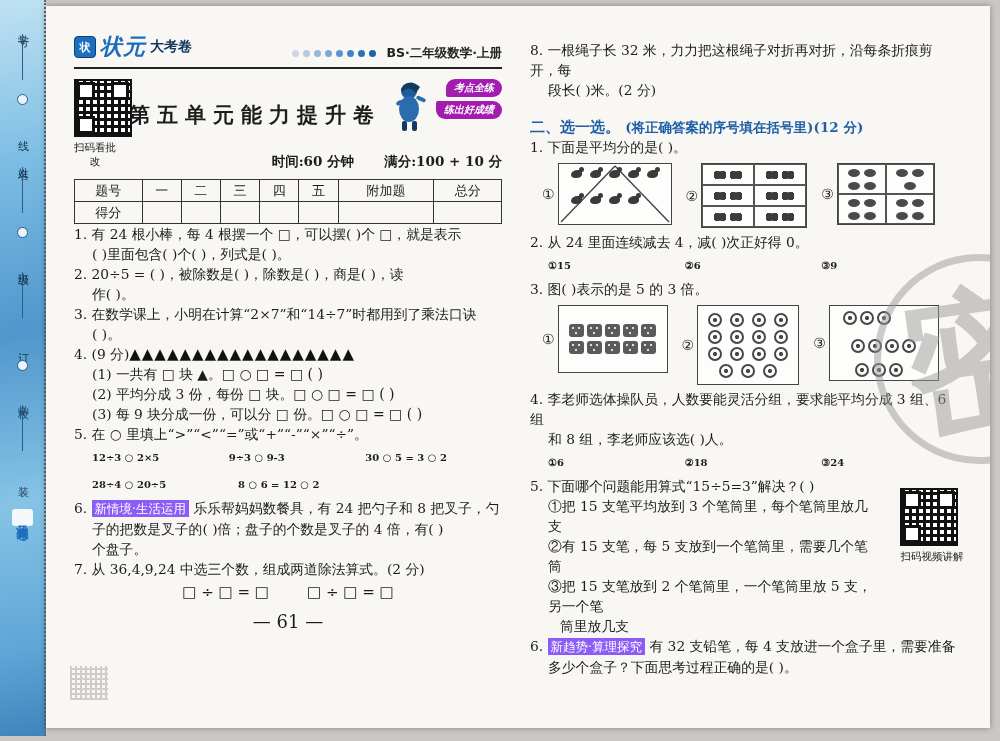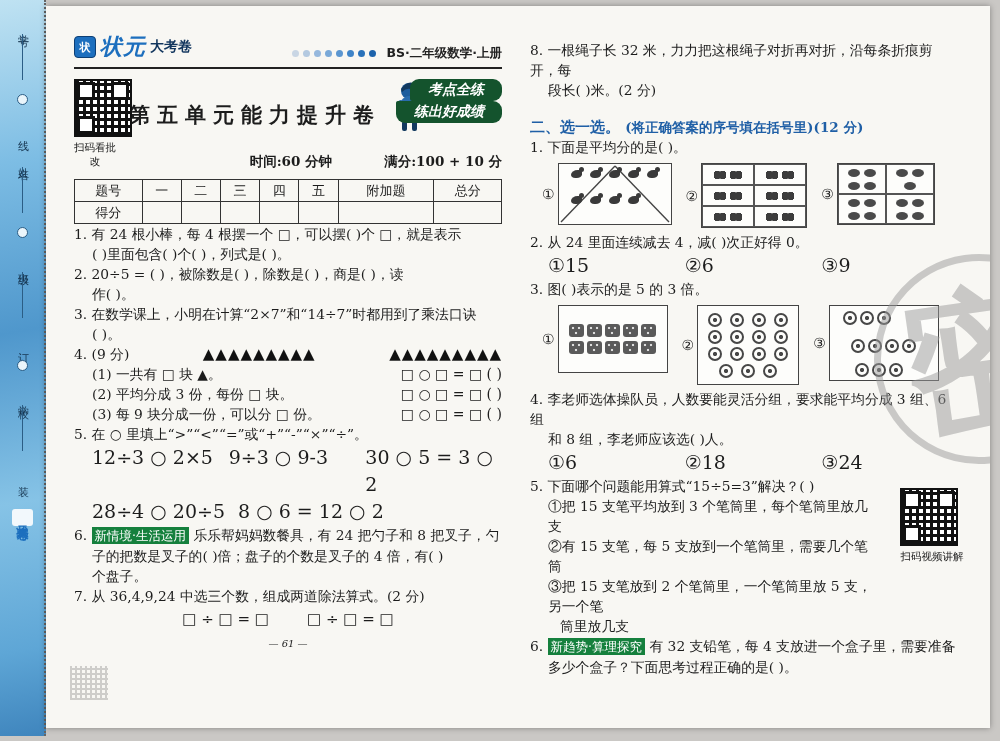--- a/index.html
+++ b/index.html
@@ -45,42 +45,42 @@
   .qr{width:54px;height:54px;border:2px solid #111;position:relative;background:
       repeating-linear-gradient(0deg,#111 0 3px,transparent 3px 7px),
       repeating-linear-gradient(90deg,#111 0 3px,transparent 3px 7px);background-color:#fff;}
   .qr::before,.qr::after{content:"";position:absolute;width:12px;height:12px;border:3px solid #111;background:#fff;}
   .qr::before{left:1px;top:1px}.qr::after{right:1px;top:1px}
   .qr .qcorner{position:absolute;left:1px;bottom:1px;width:12px;height:12px;border:3px solid #111;background:#fff;}
   .qr-cap{font-size:10.5px;margin-top:4px;font-family:"DejaVu Sans",sans-serif;}
   .m-title{font-size:21px;font-weight:bold;letter-spacing:7px;margin-top:22px;white-space:nowrap;}
   .mascot{width:108px;position:relative;height:70px;}
   .mascot-fig{position:absolute;left:0;top:2px;}
-  .banner{position:absolute;right:0;background:#14532d;color:#fff;font-size:14px;font-weight:bold;
-          font-style:italic;padding:2px 18px;border-radius:9px 9px 9px 2px;white-space:nowrap;
+  .banner{position:absolute;right:0;background:#a21caf;color:#fff;font-size:10px;font-weight:bold;
+          font-style:italic;padding:2px 8px;border-radius:9px 9px 9px 2px;white-space:nowrap;
           font-family:"DejaVu Sans",sans-serif;}
   .banner2{top:22px;border-radius:2px 9px 9px 9px;}
-  .timeline{display:flex;justify-content:flex-end;gap:52px;font-weight:bold;font-size:13.5px;margin-top:-14px;}
+  .timeline{display:flex;justify-content:flex-end;gap:30px;font-weight:bold;font-size:13.5px;margin-top:-14px;}
   
   table.score{border-collapse:collapse;width:100%;margin-top:8px;font-size:13px;}
   table.score td{border:1.2px solid #333;text-align:center;height:21px;padding:0 2px;}
   
   .sec{color:#1f5fa6;font-weight:bold;font-size:15px;margin-top:18px;}
   .sec .note{font-weight:bold;font-size:13.5px;}
   .ln{font-size:13.8px;line-height:20px;}
   .ind{padding-left:18px;}
   .ind2{padding-left:30px;}
   .tri{font-size:15px;letter-spacing:1px;color:#111;}
-  .q4row{display:flex;justify-content:space-between;align-items:center;}
+  .q4row{display:flex;align-items:center;}
   .eq{font-size:14px;white-space:nowrap;}
   .q5grid{display:flex;padding-left:18px;}
-  .q5grid span{width:146px;font-size:19px;line-height:27px;}
-  .badge{background:#15803d;color:#fff;font-size:12.5px;padding:1px 3px;font-family:"DejaVu Sans",sans-serif;text-align:right;}
+  .q5grid span{width:146px;font-size:10px;line-height:27px;font-weight:bold;}
+  .badge{background:#8b5cf6;color:#fff;font-size:12.5px;padding:1px 3px;font-family:"DejaVu Sans",sans-serif;text-align:right;}
   .eqrow{display:flex;justify-content:center;gap:38px;font-size:15px;margin-top:4px;}
-  .pageno{text-align:center;font-size:10px;margin-top:10px;font-style:italic;}
+  .pageno{text-align:center;font-size:18px;margin-top:10px;}
   
   .optrow{display:flex;align-items:flex-start;gap:14px;padding-left:12px;margin:6px 0 4px 0;}
   .opt{display:flex;align-items:center;gap:3px;}
   .circ{font-size:14px;}
   .imgbox{border:1.4px solid #444;background:#fdfdfb;position:relative;}
   .diag{width:112px;height:60px;}
   .diag svg{position:absolute;left:0;top:0;}
   .diag .scatter{position:relative;width:100%;height:100%;display:flex;flex-wrap:wrap;padding:4px 8px;box-sizing:border-box;}
   .grid32{display:grid;grid-template-columns:1fr 1fr;width:104px;}
   .grid32 .cell{border:0.8px solid #555;display:flex;align-items:center;justify-content:center;height:19px;}

